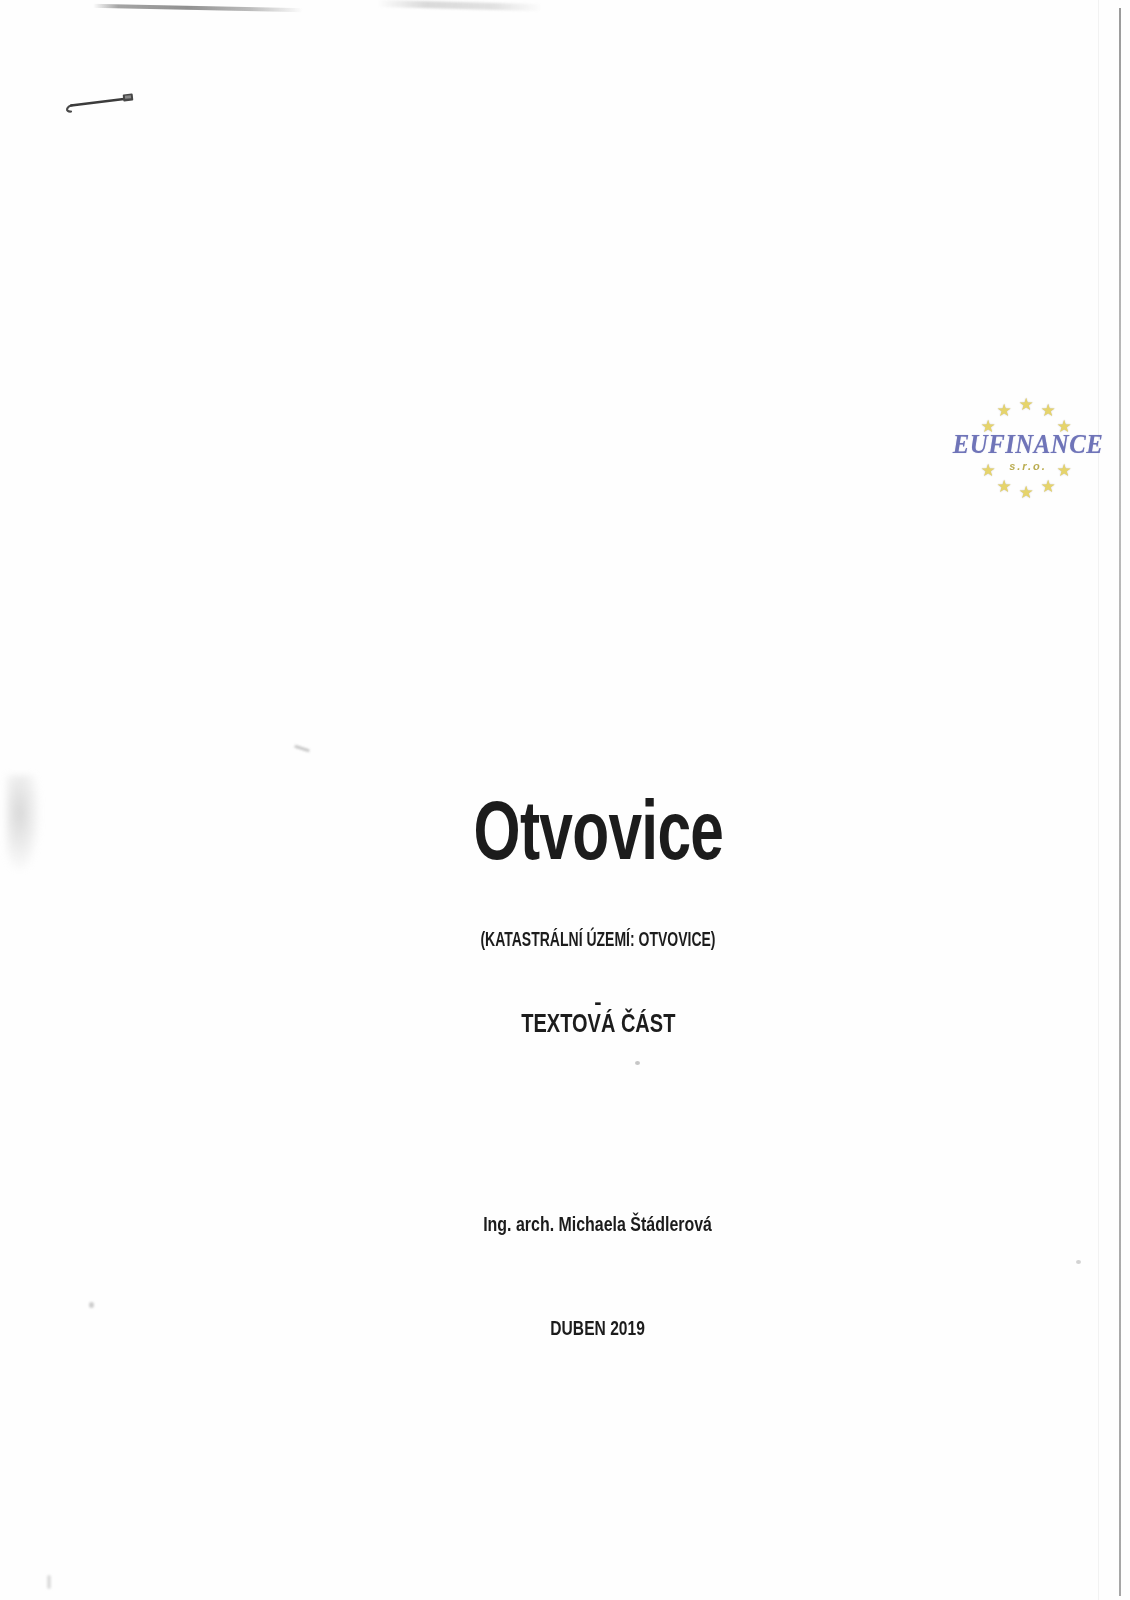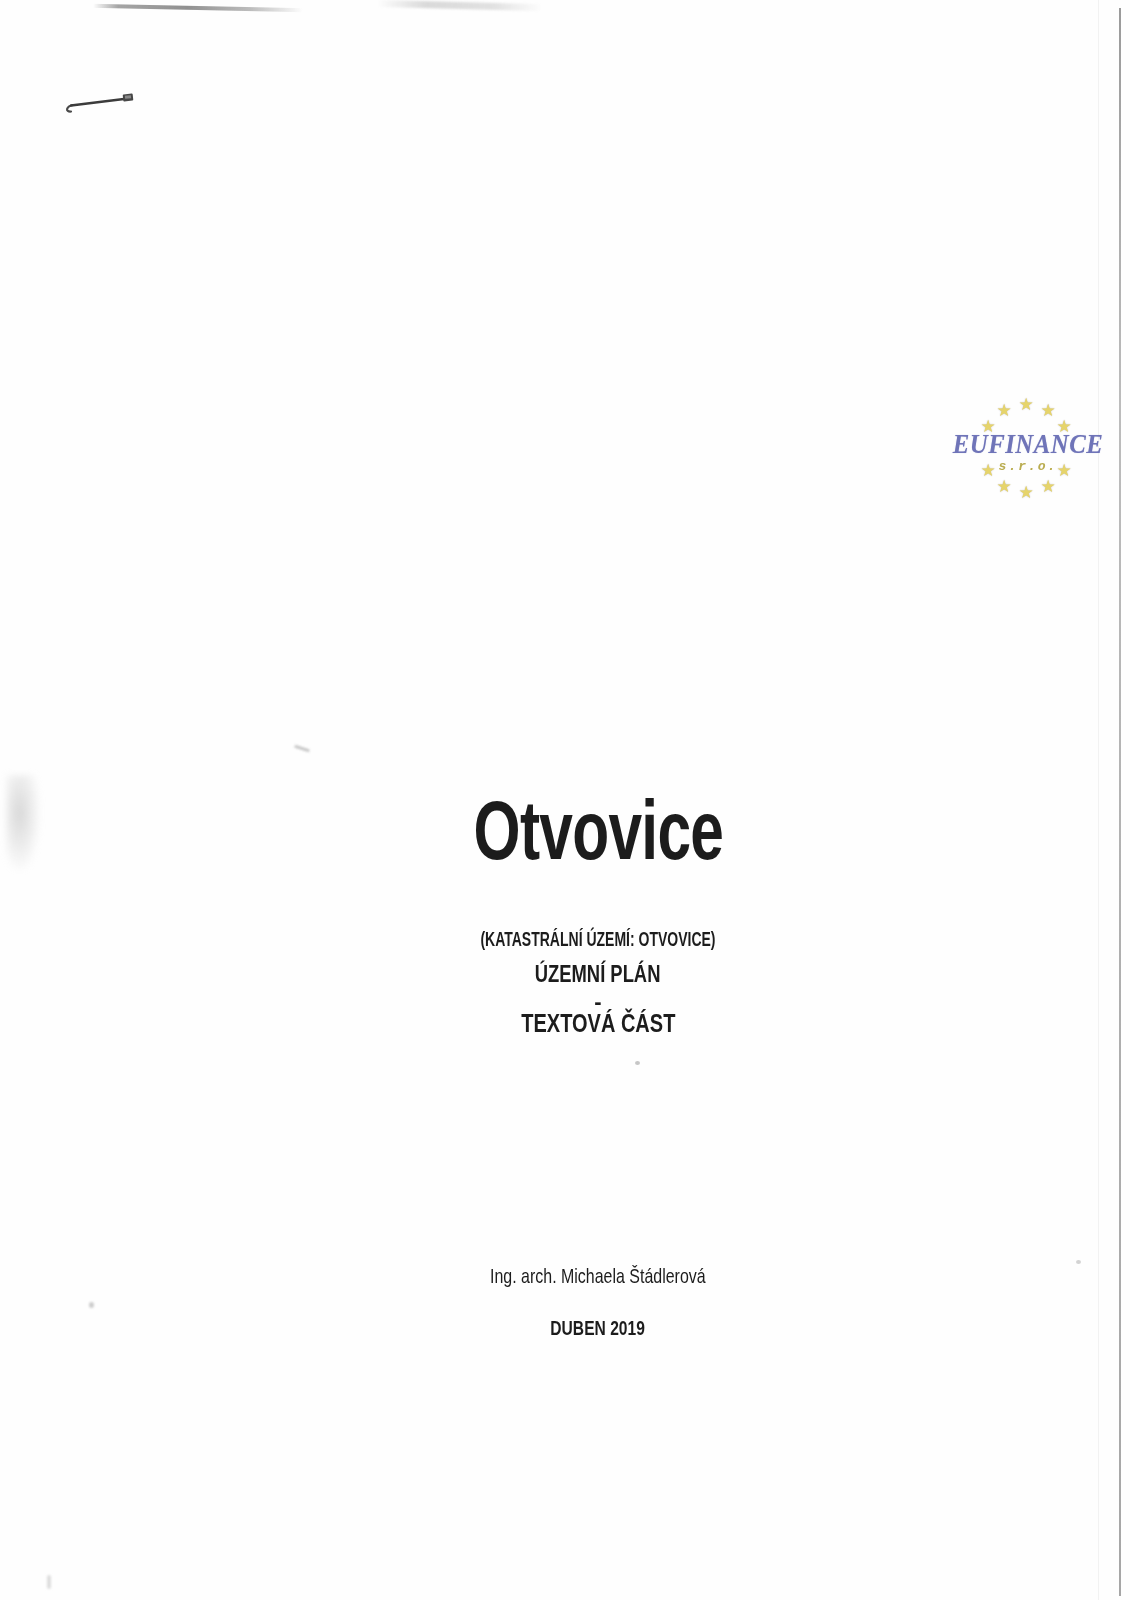--- a/index.html
+++ b/index.html
@@ -30,21 +30,21 @@
   .doc-subtitle > span { transform:scaleX(0.70); }
 
   .doc-h1 { top:961px; font-size:23px; font-weight:bold; }
   .doc-h1 > span { transform:scaleX(0.80); }
 
   .doc-dash { top:991px; font-size:22px; font-weight:bold; line-height:1; }
 
   .doc-h2 { top:1009px; font-size:25px; font-weight:bold; }
   .doc-h2 > span { transform:scaleX(0.80); }
 
-  .doc-author { top:1264px; font-size:21px; font-weight:normal; }
+  .doc-author { top:1212px; font-size:21px; font-weight:bold; }
   .doc-author > span { transform:scaleX(0.76); }
 
   .doc-date { top:1317px; font-size:20px; font-weight:bold; }
   .doc-date > span { transform:scaleX(0.78); }
 
   
   .logo { position:absolute; left:956px; top:386px; width:144px; height:126px; }
   .logo .star {
     position:absolute; width:18px; height:20px;
     font-size:17px; line-height:20px; text-align:center;
@@ -71,23 +71,23 @@
     font-size:27px; line-height:27px;
     color:#6f74b8;
     transform:scaleX(0.92);
     letter-spacing:0.5px;
     text-shadow:0 0 1px rgba(111,116,184,.45);
     white-space:nowrap;
   }
   .logo-suffix {
     position:absolute; left:0; right:0; top:76px;
     text-align:center;
-    font-family:Liberation Mono, monospace;
+    font-family:Liberation Sans, sans-serif;
     font-style:italic; font-weight:bold;
-    font-size:13px; line-height:9px;
+    font-size:11px; line-height:9px;
     letter-spacing:2px;
     color:#b3a43e;
     opacity:.9;
   }
 
   
   .streak-a {
     position:absolute; left:93px; top:6px; width:210px; height:4px;
     background:linear-gradient(90deg, rgba(90,90,90,0) 0%, rgba(90,90,90,.55) 12%, rgba(70,70,70,.6) 45%, rgba(110,110,110,.45) 75%, rgba(120,120,120,0) 100%);
     transform:rotate(1.2deg); border-radius:2px; filter:blur(.4px);
@@ -167,23 +167,20 @@
     <div class="logo-name">EUFINANCE</div>
     <div class="logo-suffix">s.r.o.</div>
   </div>
 
   <div class="line doc-title">
     <span>Otvovice</span>
   </div>
   <div class="line doc-subtitle">
     <span>(KATASTRÁLNÍ ÚZEMÍ: OTVOVICE)</span>
   </div>
-  <div class="line doc-h1">
-    <span>ÚZEMNÍ PLÁN</span>
-  </div>
   <div class="line doc-dash">
     <span>-</span>
   </div>
   <div class="line doc-h2">
     <span>TEXTOVÁ ČÁST</span>
   </div>
   <div class="line doc-author">
     <span>Ing. arch. Michaela Štádlerová</span>
   </div>
   <div class="line doc-date">

